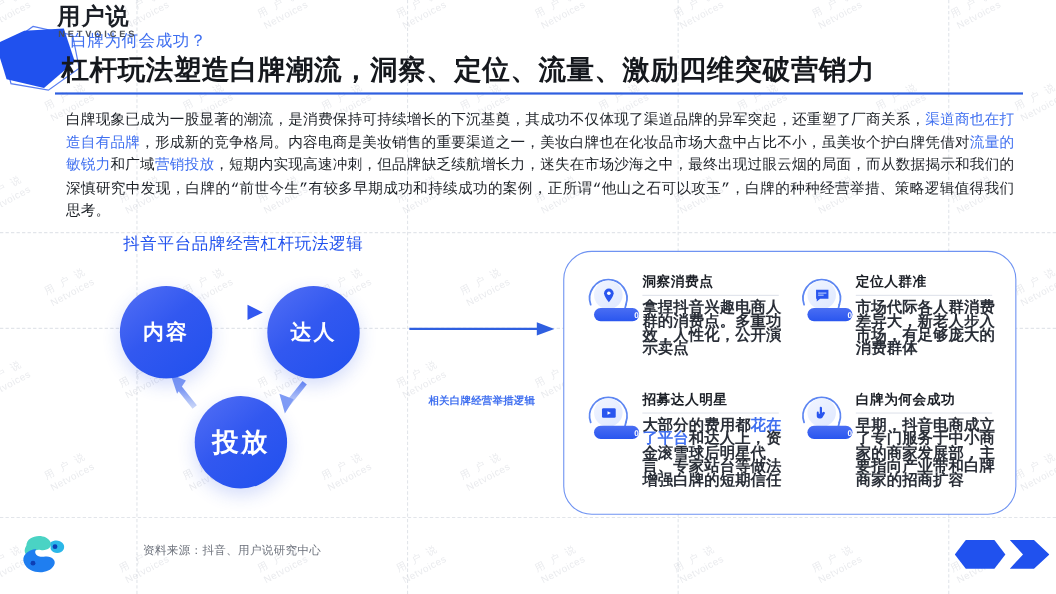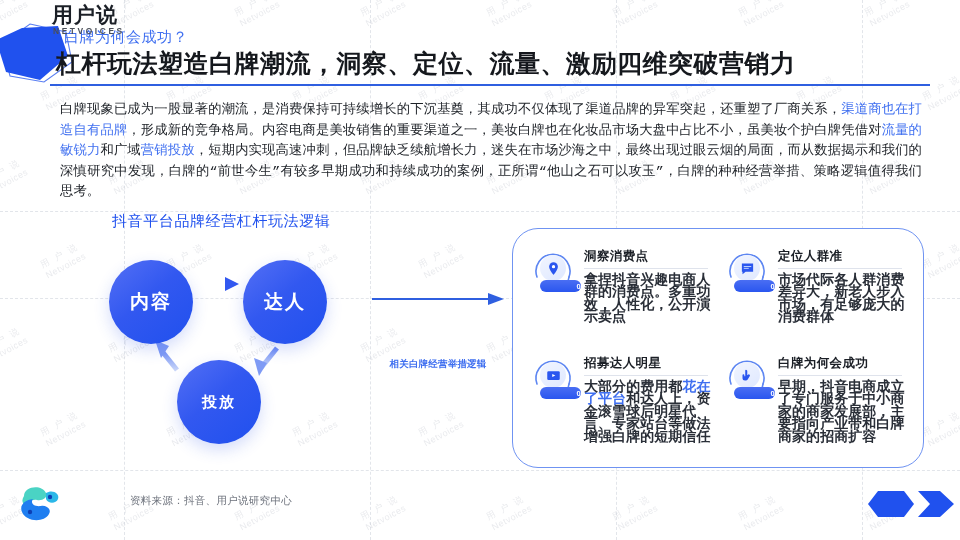--- a/index.html
+++ b/index.html
@@ -83,21 +83,21 @@
   .cycle { position:absolute; left:95px; top:248px; width:300px; height:200px; }
   .node {
     position:absolute; border-radius:50%;
     display:flex; align-items:center; justify-content:center;
     color:#fff; font-weight:bold; letter-spacing:2px;
     background:linear-gradient(140deg,#5470f5 0%,#3258f0 45%,#2050ee 100%);
     box-shadow:0 6px 16px rgba(40,80,230,.20);
   }
   .node-content { left:14px;  top:12px;  width:84px; height:84px; font-size:19px; }
   .node-talent  { left:148px; top:12px;  width:84px; height:84px; font-size:19px; }
-  .node-invest  { left:82px;  top:112px; width:84px; height:84px; font-size:15px; }
+  .node-invest  { left:82px;  top:112px; width:84px; height:84px; font-size:24px; }
 
   
   .mid-arrow { position:absolute; left:372px; top:292px; width:132px; height:14px; }
   .mid-label {
     position:absolute; left:372px; top:358px; width:132px;
     text-align:center; font-size:9.5px; color:#3f6ff0; font-weight:bold;
     letter-spacing:.2px;
   }
 
   

